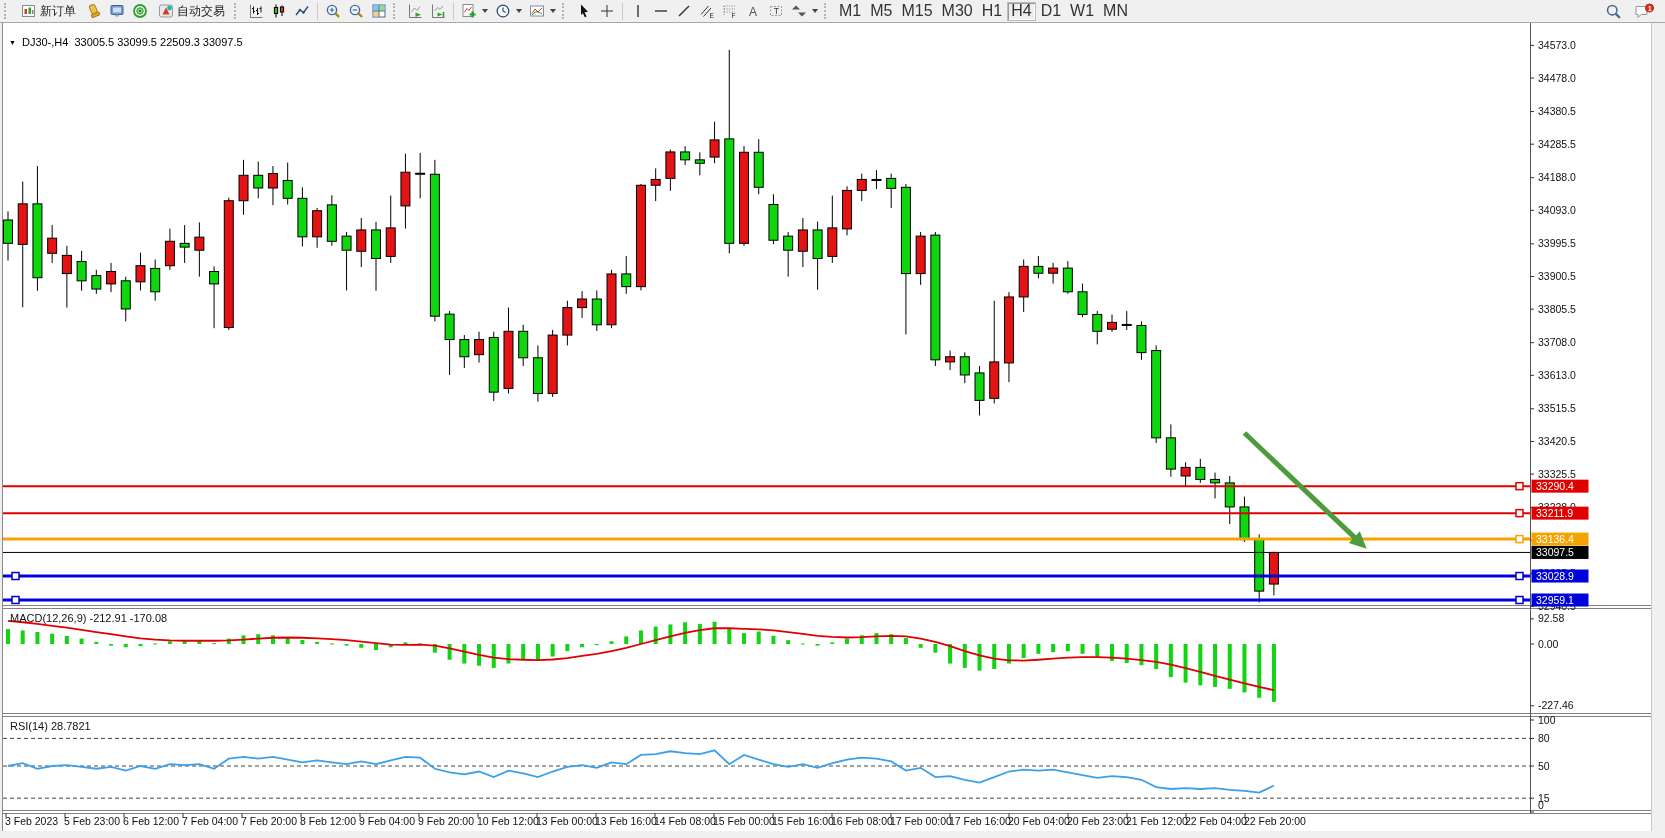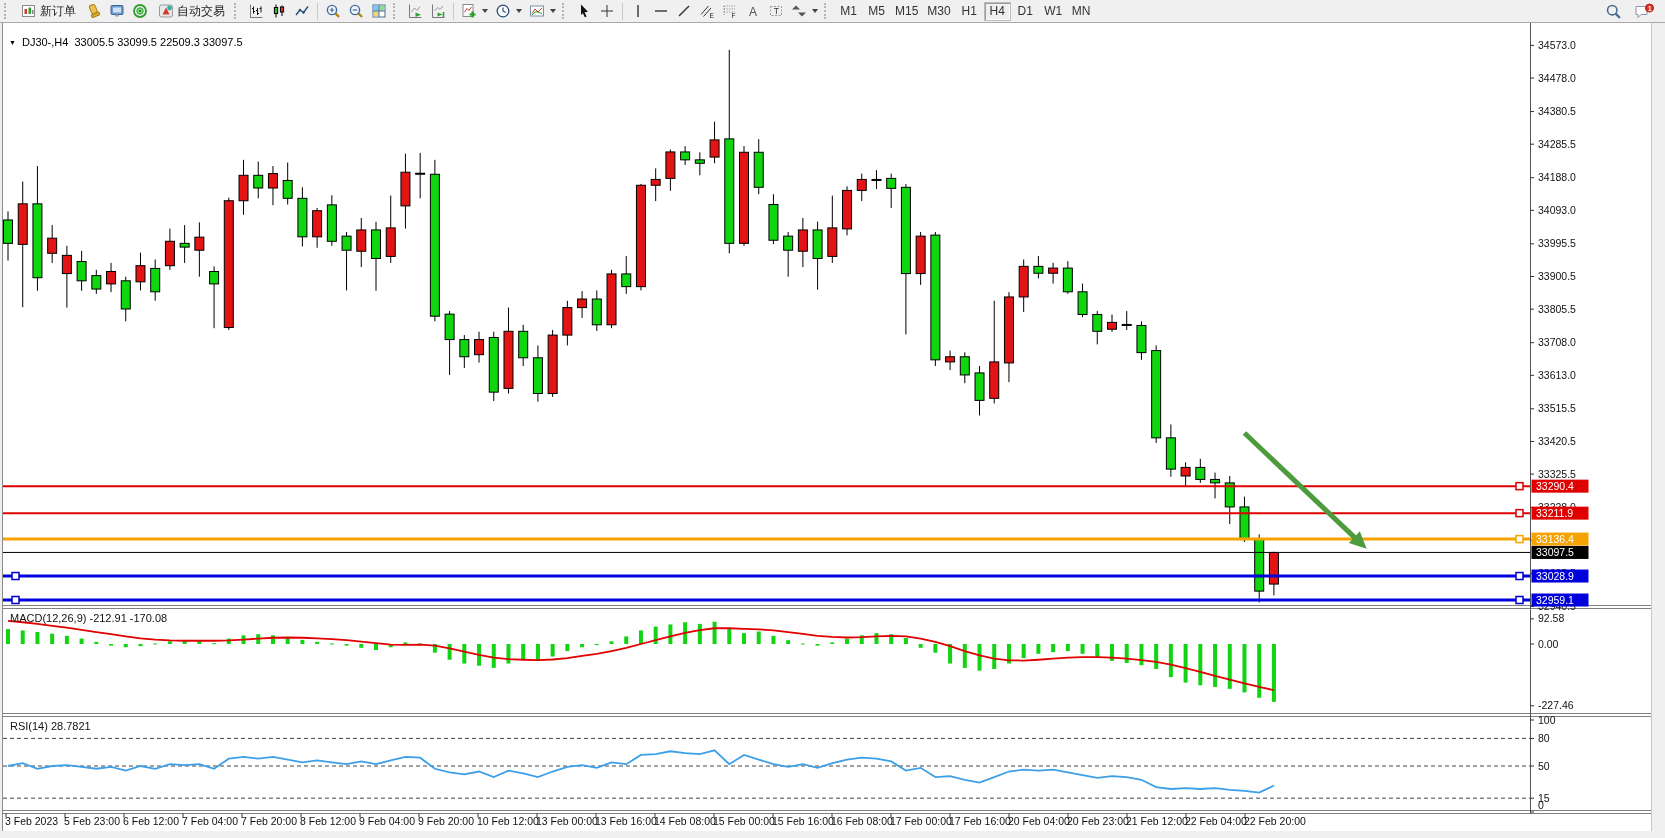--- a/index.html
+++ b/index.html
@@ -7,21 +7,21 @@
   svg text{font-family:"Liberation Sans",sans-serif;}
   
   .toolbar{position:absolute;top:0;left:0;width:1665px;height:23px;background:#f0f0f0;
     border-bottom:1px solid #a8a8a8;display:flex;align-items:center;padding:0 2px;gap:1px;z-index:5;box-sizing:border-box;}
   .grip{width:5px;height:16px;border-left:2px dotted #b5b5b5;margin:0 3px 0 2px;}
   .sep{width:1px;height:17px;background:#c9c9c9;margin:0 3px;}
   .tbtn{height:20px;min-width:22px;display:flex;align-items:center;justify-content:center;gap:3px;
     padding:0 2px;border:1px solid transparent;background:transparent;font-size:12px;color:#222;cursor:default;text-align:center;}
   .tbtn.txt{padding:0 5px;}
   .tf{height:19px;min-width:27px;display:flex;align-items:center;justify-content:center;
-    border:1px solid transparent;background:transparent;font-size:12px;color:#333;cursor:default;padding:0 3px;}
+    border:1px solid transparent;background:transparent;font-size:16px;color:#333;cursor:default;padding:0 3px;}
   .tf.active{background:#eee;box-shadow:inset 1px 1px 0 #9a9a9a, inset -1px -1px 0 #fff;border:1px solid #bbb;text-align:center;}
   .caret{width:0;height:0;border-left:3px solid transparent;border-right:3px solid transparent;
     border-top:4px solid #444;margin-left:2px;}
   .right-group{margin-left:auto;display:flex;align-items:center;gap:6px;margin-right:6px;}
   .ic{display:block;}
   
   .chart-title{position:absolute;left:9px;top:36px;z-index:4;display:flex;align-items:center;gap:6px;
     font-size:11px;color:#000;}
   .chart-title .tri{font-size:7px;line-height:11px;color:#000;}
   #chart-svg{position:absolute;left:0;top:0;z-index:1;}

